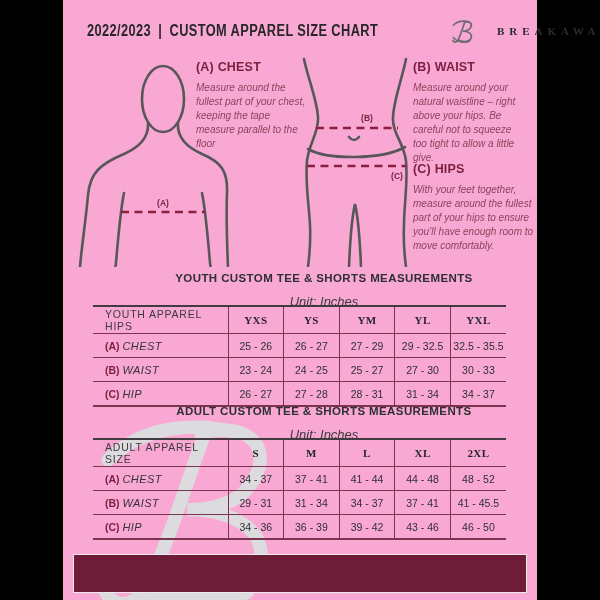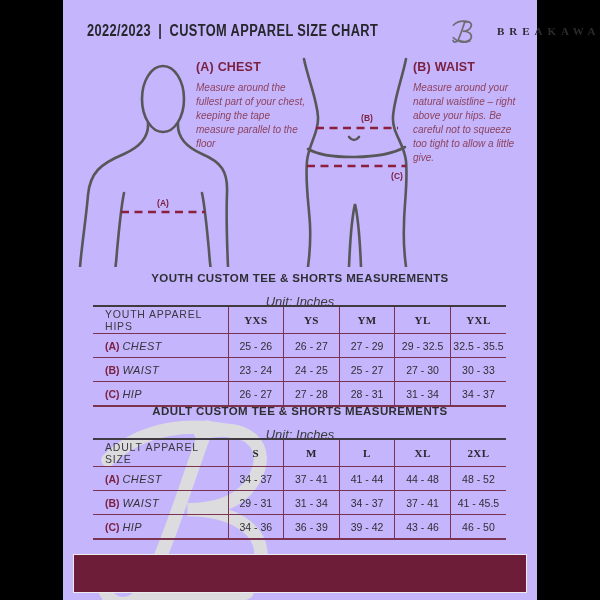--- a/index.html
+++ b/index.html
@@ -3,21 +3,21 @@
 <meta charset="utf-8">
 <style>
   html,body{margin:0;padding:0;}
   body{
     width:600px;height:600px;background:#000;position:relative;overflow:hidden;
     font-family:"Liberation Sans", sans-serif;
     -webkit-font-smoothing:antialiased;
   }
   .page{
     position:absolute;left:63px;top:0;width:474px;height:600px;
-    background:#c4b5fd;
+    background:#f9a8d4;
   }
   
   .header{
     position:absolute;top:16px;left:0;width:100%;height:30px;
     display:flex;align-items:center;justify-content:space-between;
     padding:0 24px;box-sizing:border-box;
   }
   .header-title{
     display:flex;gap:9px;align-items:center;
     font-weight:bold;font-size:16px;color:#27272a;letter-spacing:0.5px;
@@ -33,21 +33,21 @@
   .guide-waist{left:350px;top:60px;width:114px;}
   .guide-hips{left:350px;top:162px;width:122px;}
   
   .fig{position:absolute;}
   .fig-upper{left:7px;top:57px;}
   .fig-lower{left:229px;top:57px;}
   .outline{fill:none;stroke:#57575a;stroke-width:2.6;stroke-linecap:round;}
   .dash{stroke:#8c1f3e;stroke-width:2.3;stroke-dasharray:8 5.5;fill:none;}
   .fig-label{font-family:"Liberation Sans",sans-serif;font-size:8.5px;font-weight:bold;fill:#7a1f3e;}
   
-  .section-head{position:absolute;left:0;width:100%;text-align:center;z-index:2;}
+  .section-head{position:absolute;left:0;width:100%;text-align:center;z-index:2;padding-left:24px;}
   .section-head .t{font-size:11.5px;font-weight:bold;color:#2e2f33;letter-spacing:0.4px;}
   .section-head .u{font-size:13px;font-style:italic;color:#3b3b3e;margin-top:10px;}
   .head-youth{top:272px;}
   .head-adult{top:405px;}
   
   table.size-table{
     position:absolute;left:30px;width:413px;border-collapse:collapse;table-layout:fixed;
     border-top:2px solid #413a41;border-bottom:2px solid #7c3350;z-index:2;
   }
   .table-youth{top:305px;}
@@ -127,20 +127,24 @@
   </svg>
 
   <div class="guide guide-chest">
     <h3>(A) CHEST</h3>
     <p>Measure around the fullest part of your chest, keeping the tape measure parallel to the floor</p>
   </div>
   <div class="guide guide-waist">
     <h3>(B) WAIST</h3>
     <p>Measure around your natural waistline – right above your hips. Be careful not to squeeze too tight to allow a little give.</p>
   </div>
+  <div class="guide guide-hips">
+    <h3>(C) HIPS</h3>
+    <p>With your feet together, measure around the fullest part of your hips to ensure you’ll have enough room to move comfortably.</p>
+  </div>
 
   <div class="section-head head-youth">
     <div class="t">YOUTH CUSTOM TEE &amp; SHORTS MEASUREMENTS</div>
     <div class="u">Unit: Inches</div>
   </div>
   <table class="size-table table-youth">
     <colgroup>
         <col class="col-label">
         <col>
         <col>

